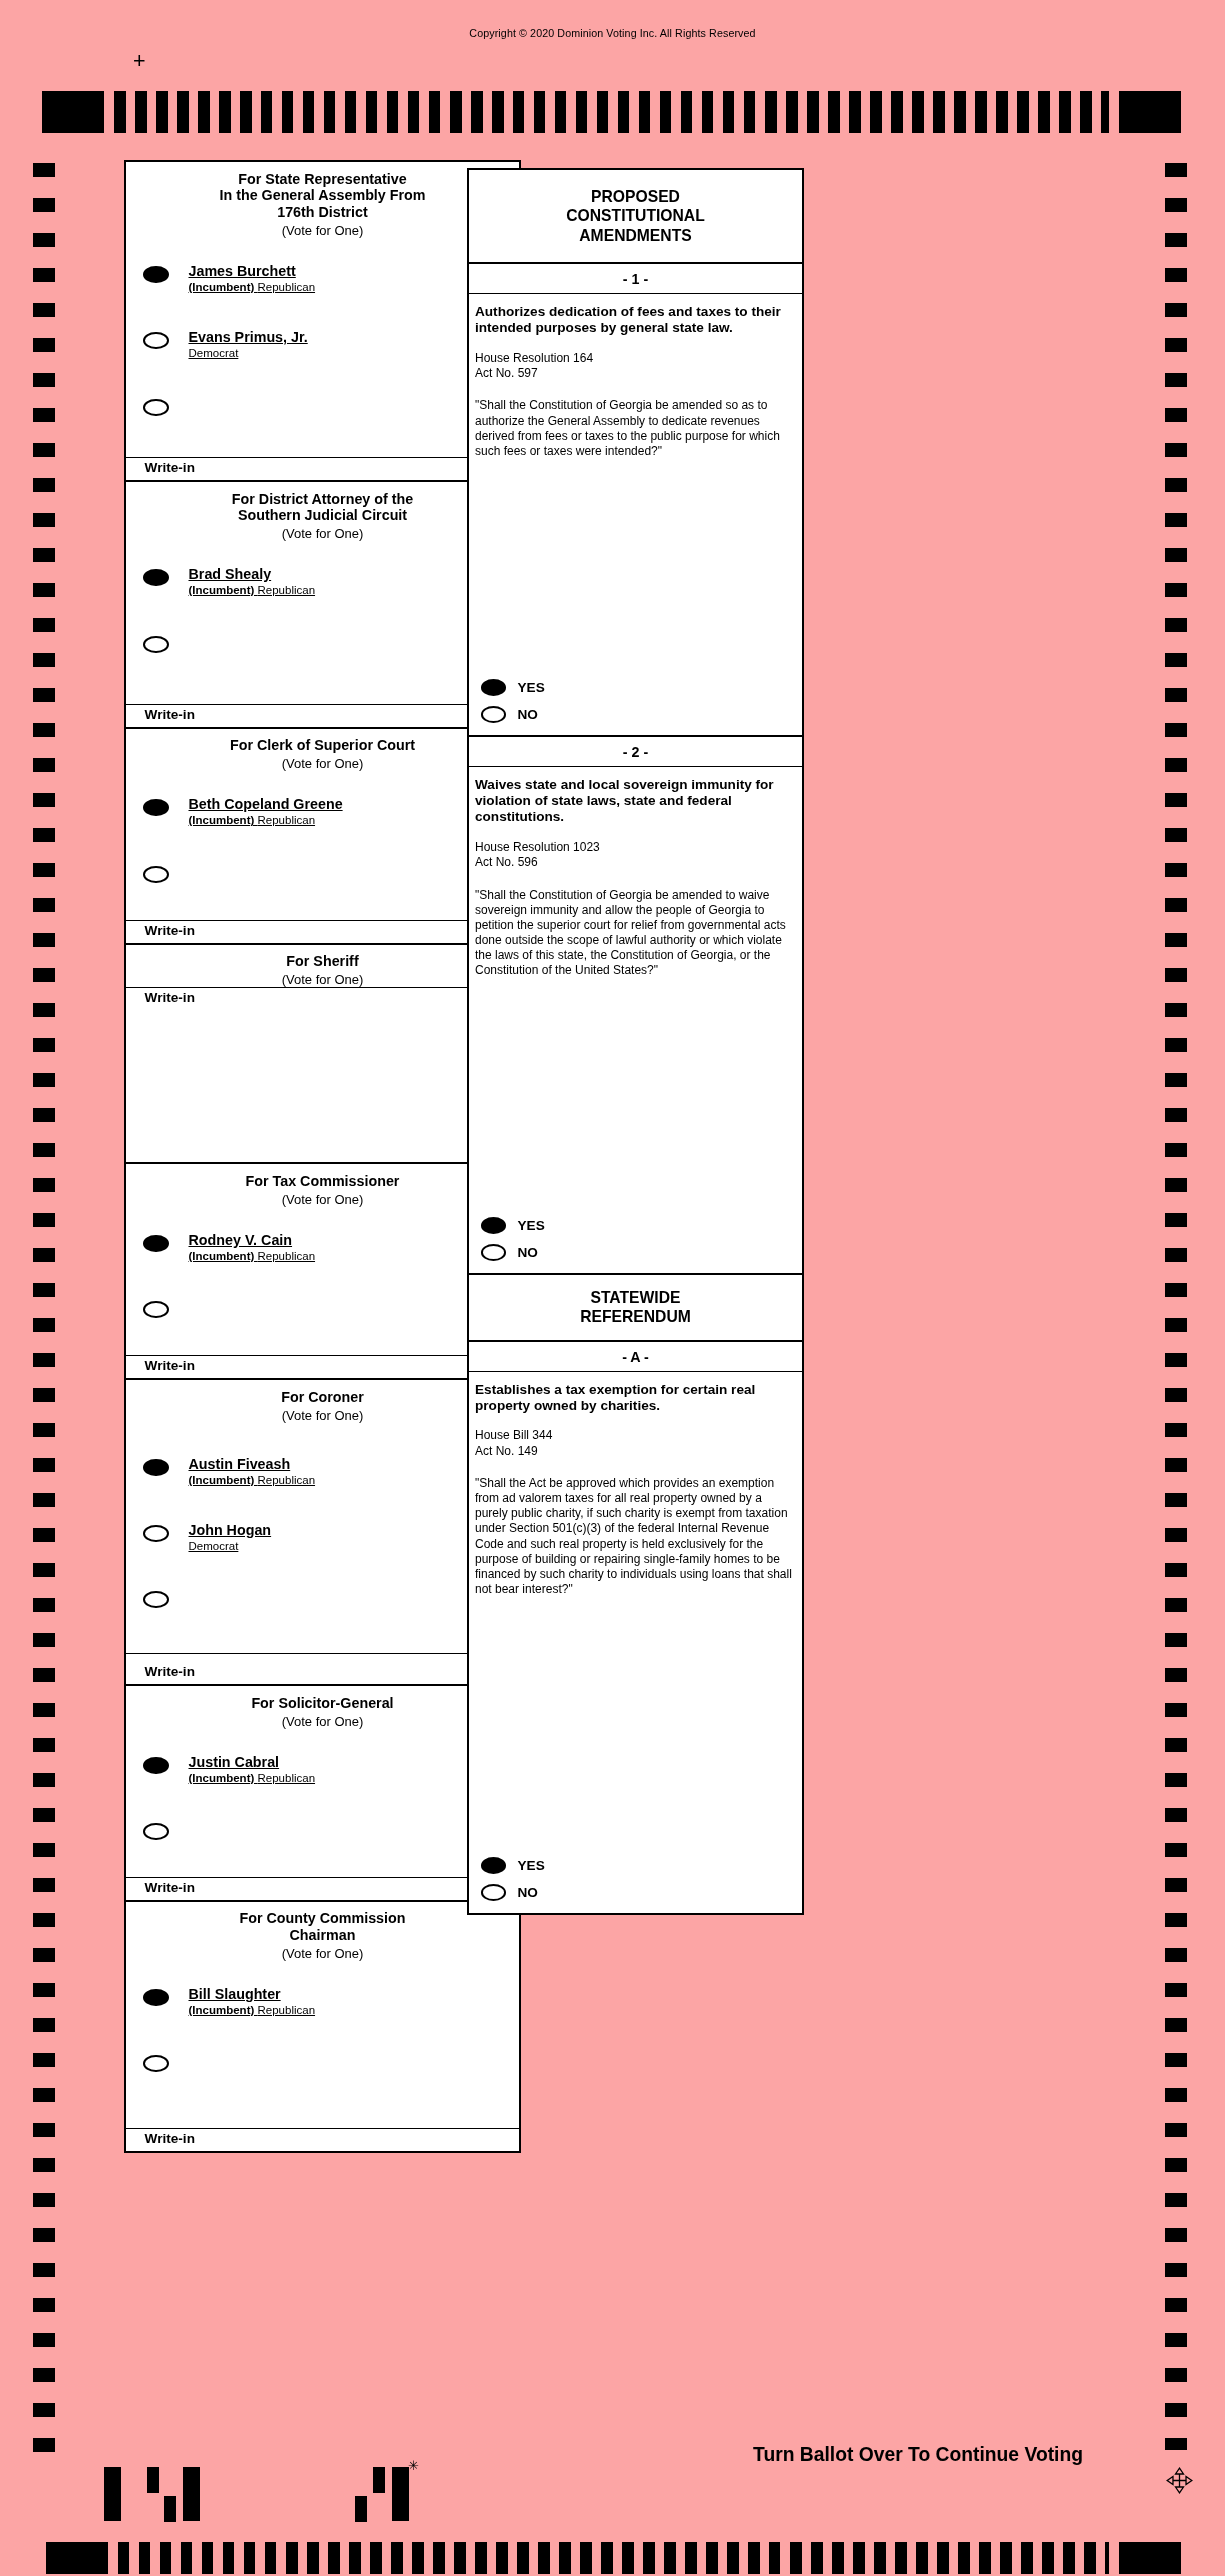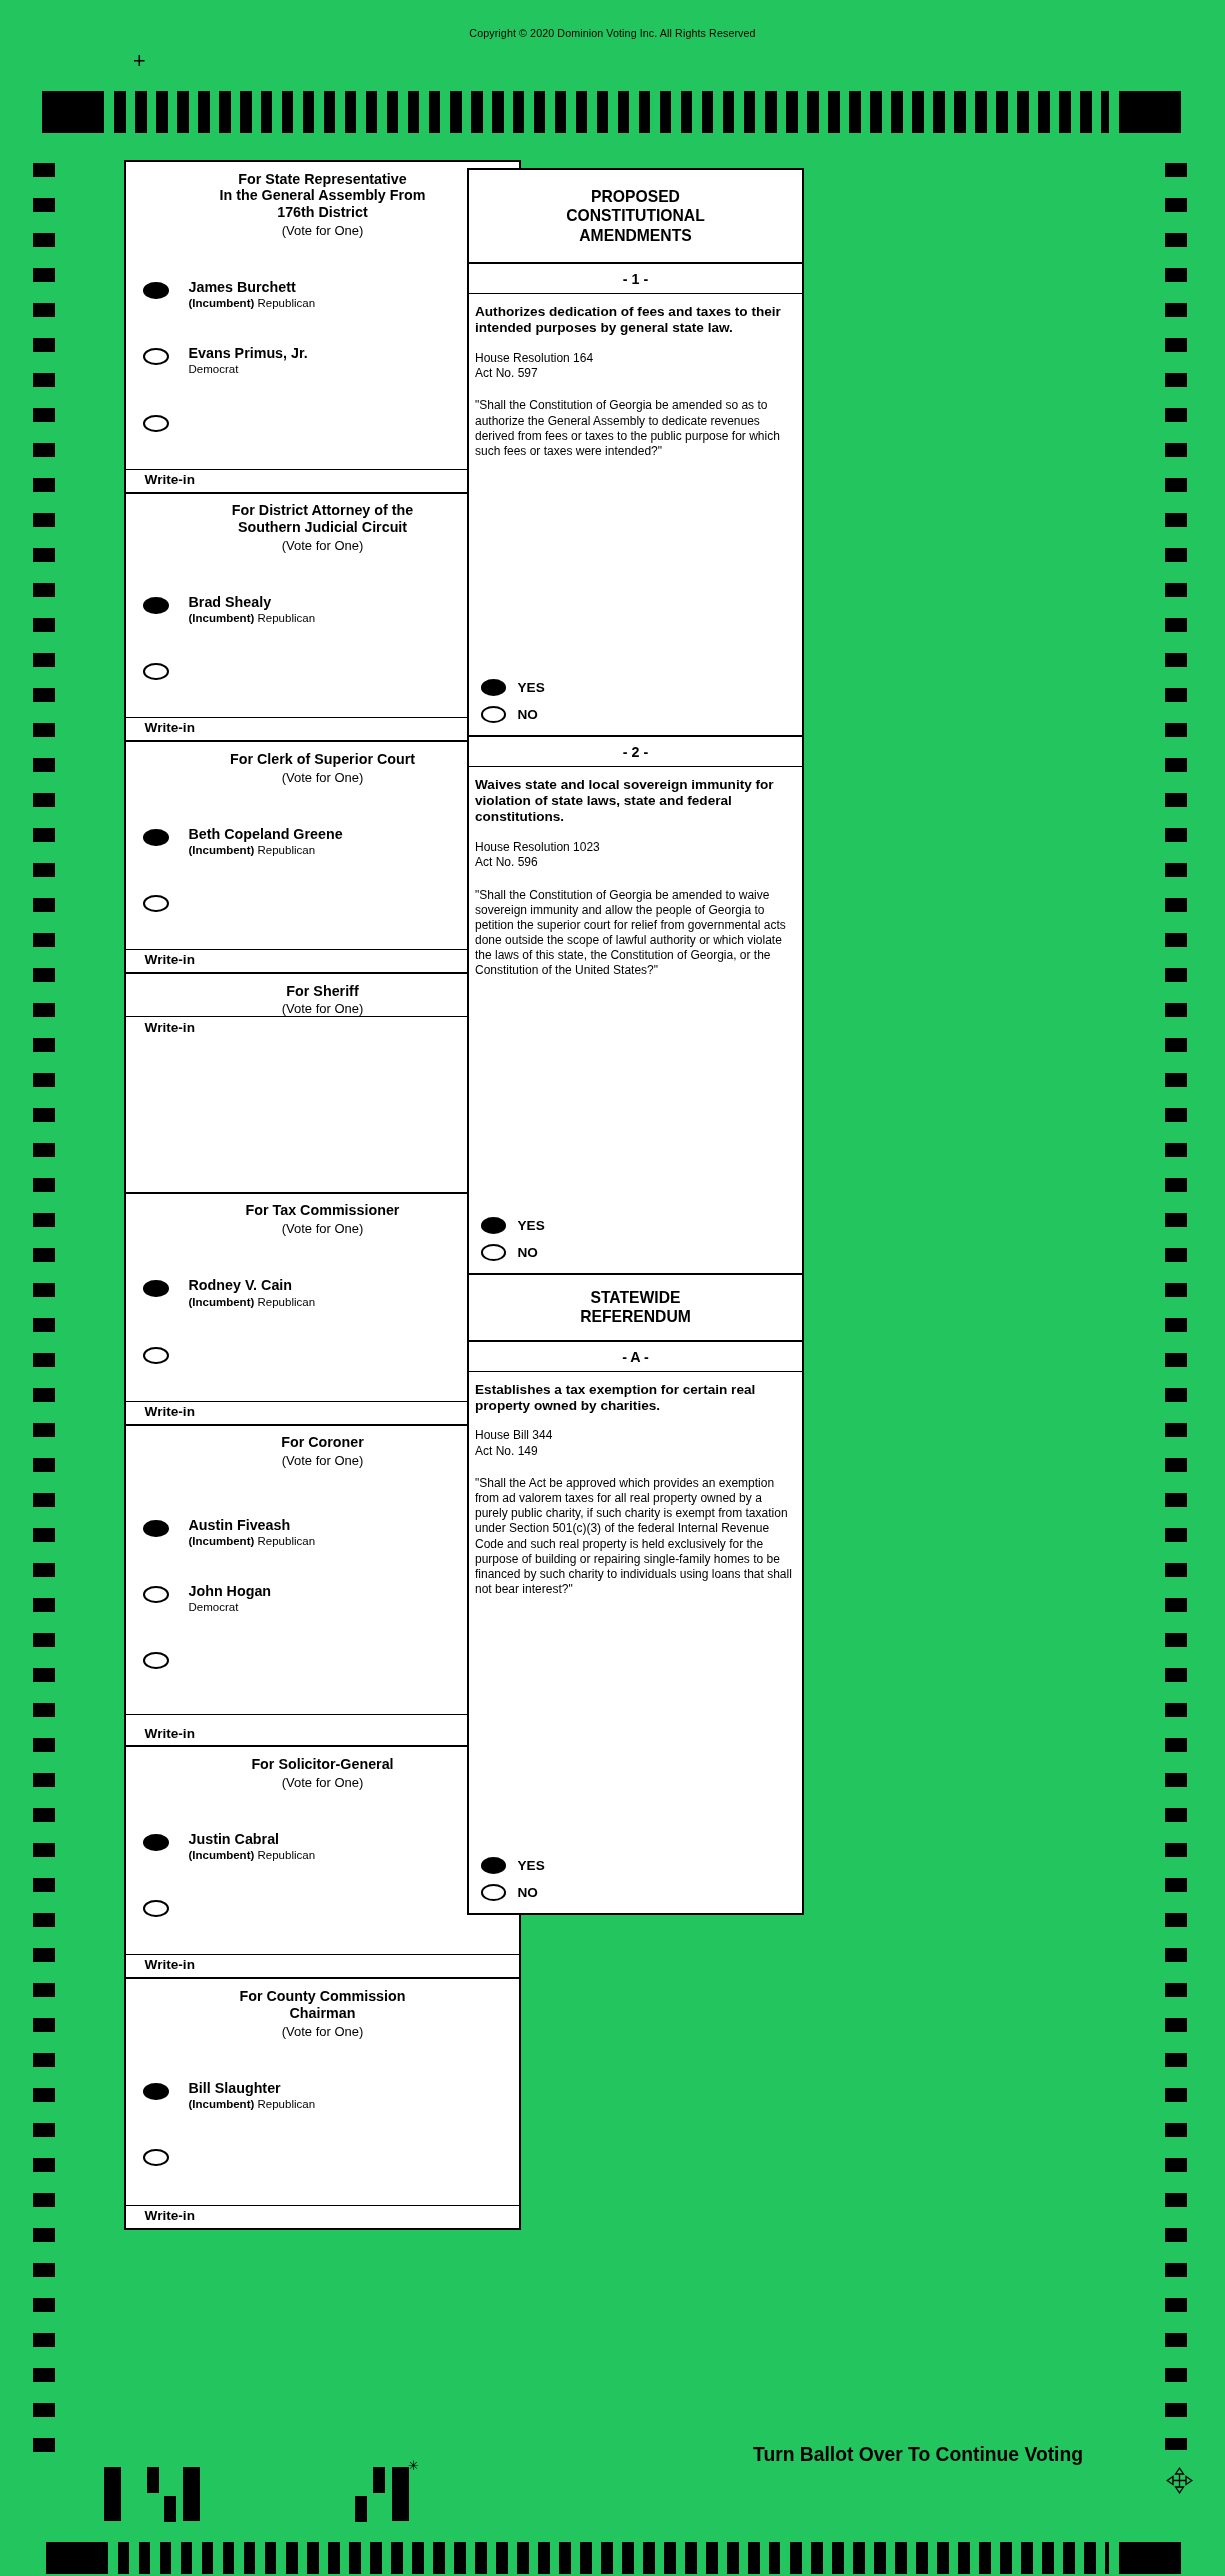--- a/index.html
+++ b/index.html
@@ -1,17 +1,17 @@
 <!DOCTYPE html>
 <html style="font-size:11.5px"><head>
 <meta charset="utf-8">
 <style>
   html,body{margin:0;padding:0;background:#e8e8e8;}
   .page{
-    position:relative;width:1225px;height:2576px;background:#22c55e;
+    position:relative;width:1225px;height:2576px;background:#fca5a5;
     font-family:"Liberation Sans",sans-serif;color:#000;overflow:hidden;margin:0 auto;
   }
   .copyright{position:absolute;top:27px;left:0;right:0;text-align:center;font-size:10.7px;letter-spacing:0.1px;}
   .plus-mark{position:absolute;left:133px;top:49px;font-size:21.5px;font-weight:400;}
 
   
   .timing-band{position:absolute;display:flex;align-items:stretch;}
   .band-top{left:42px;top:91px;width:1139px;height:42px;}
   .band-bottom{left:46px;top:2542px;width:1135px;height:31.5px;}
   .timing-band .block{width:62px;background:#000;}
@@ -25,21 +25,21 @@
   .col-left{left:124px;width:397px;}
   .col-right{left:467px;width:337px;}
 
   
   .contest{border:2.1px solid #000;margin-top:-2.1px;background:#fff;display:flex;flex-direction:column;box-sizing:border-box;}
   .contest:first-child{margin-top:0;}
   .contest-header{text-align:center;padding:8.6px 7.2px 0;}
   .contest-title{font-weight:bold;font-size:14.3px;line-height:1.18;}
   .vote-for{font-size:13px;margin-top:2.1px;}
   .candidates{flex:1;padding:26px 0 0 0;}
-  .candidate{display:flex;align-items:flex-start;margin:16px 0 37px 17px;}
+  .candidate{display:flex;align-items:flex-start;margin:0 0 37px 17px;text-decoration:underline;}
   .bubble{width:21.5px;height:13px;border:2.1px solid #000;border-radius:50%;display:inline-block;flex:0 0 auto;background:#fff;margin-top:2.1px;}
   .bubble.filled{background:#000;}
   .cand-text{margin-left:20px;}
   .cand-name{display:block;font-weight:bold;font-size:14.3px;line-height:1.1;}
   .cand-detail{display:block;font-size:11.5px;margin-top:1.4px;}
   .cand-inc{font-weight:bold;}
   .writein-rule{border-top:1.4px solid #000;}
   .writein{font-weight:bold;font-size:13.6px;padding:2.1px 0 5px 18.6px;}
 
   

